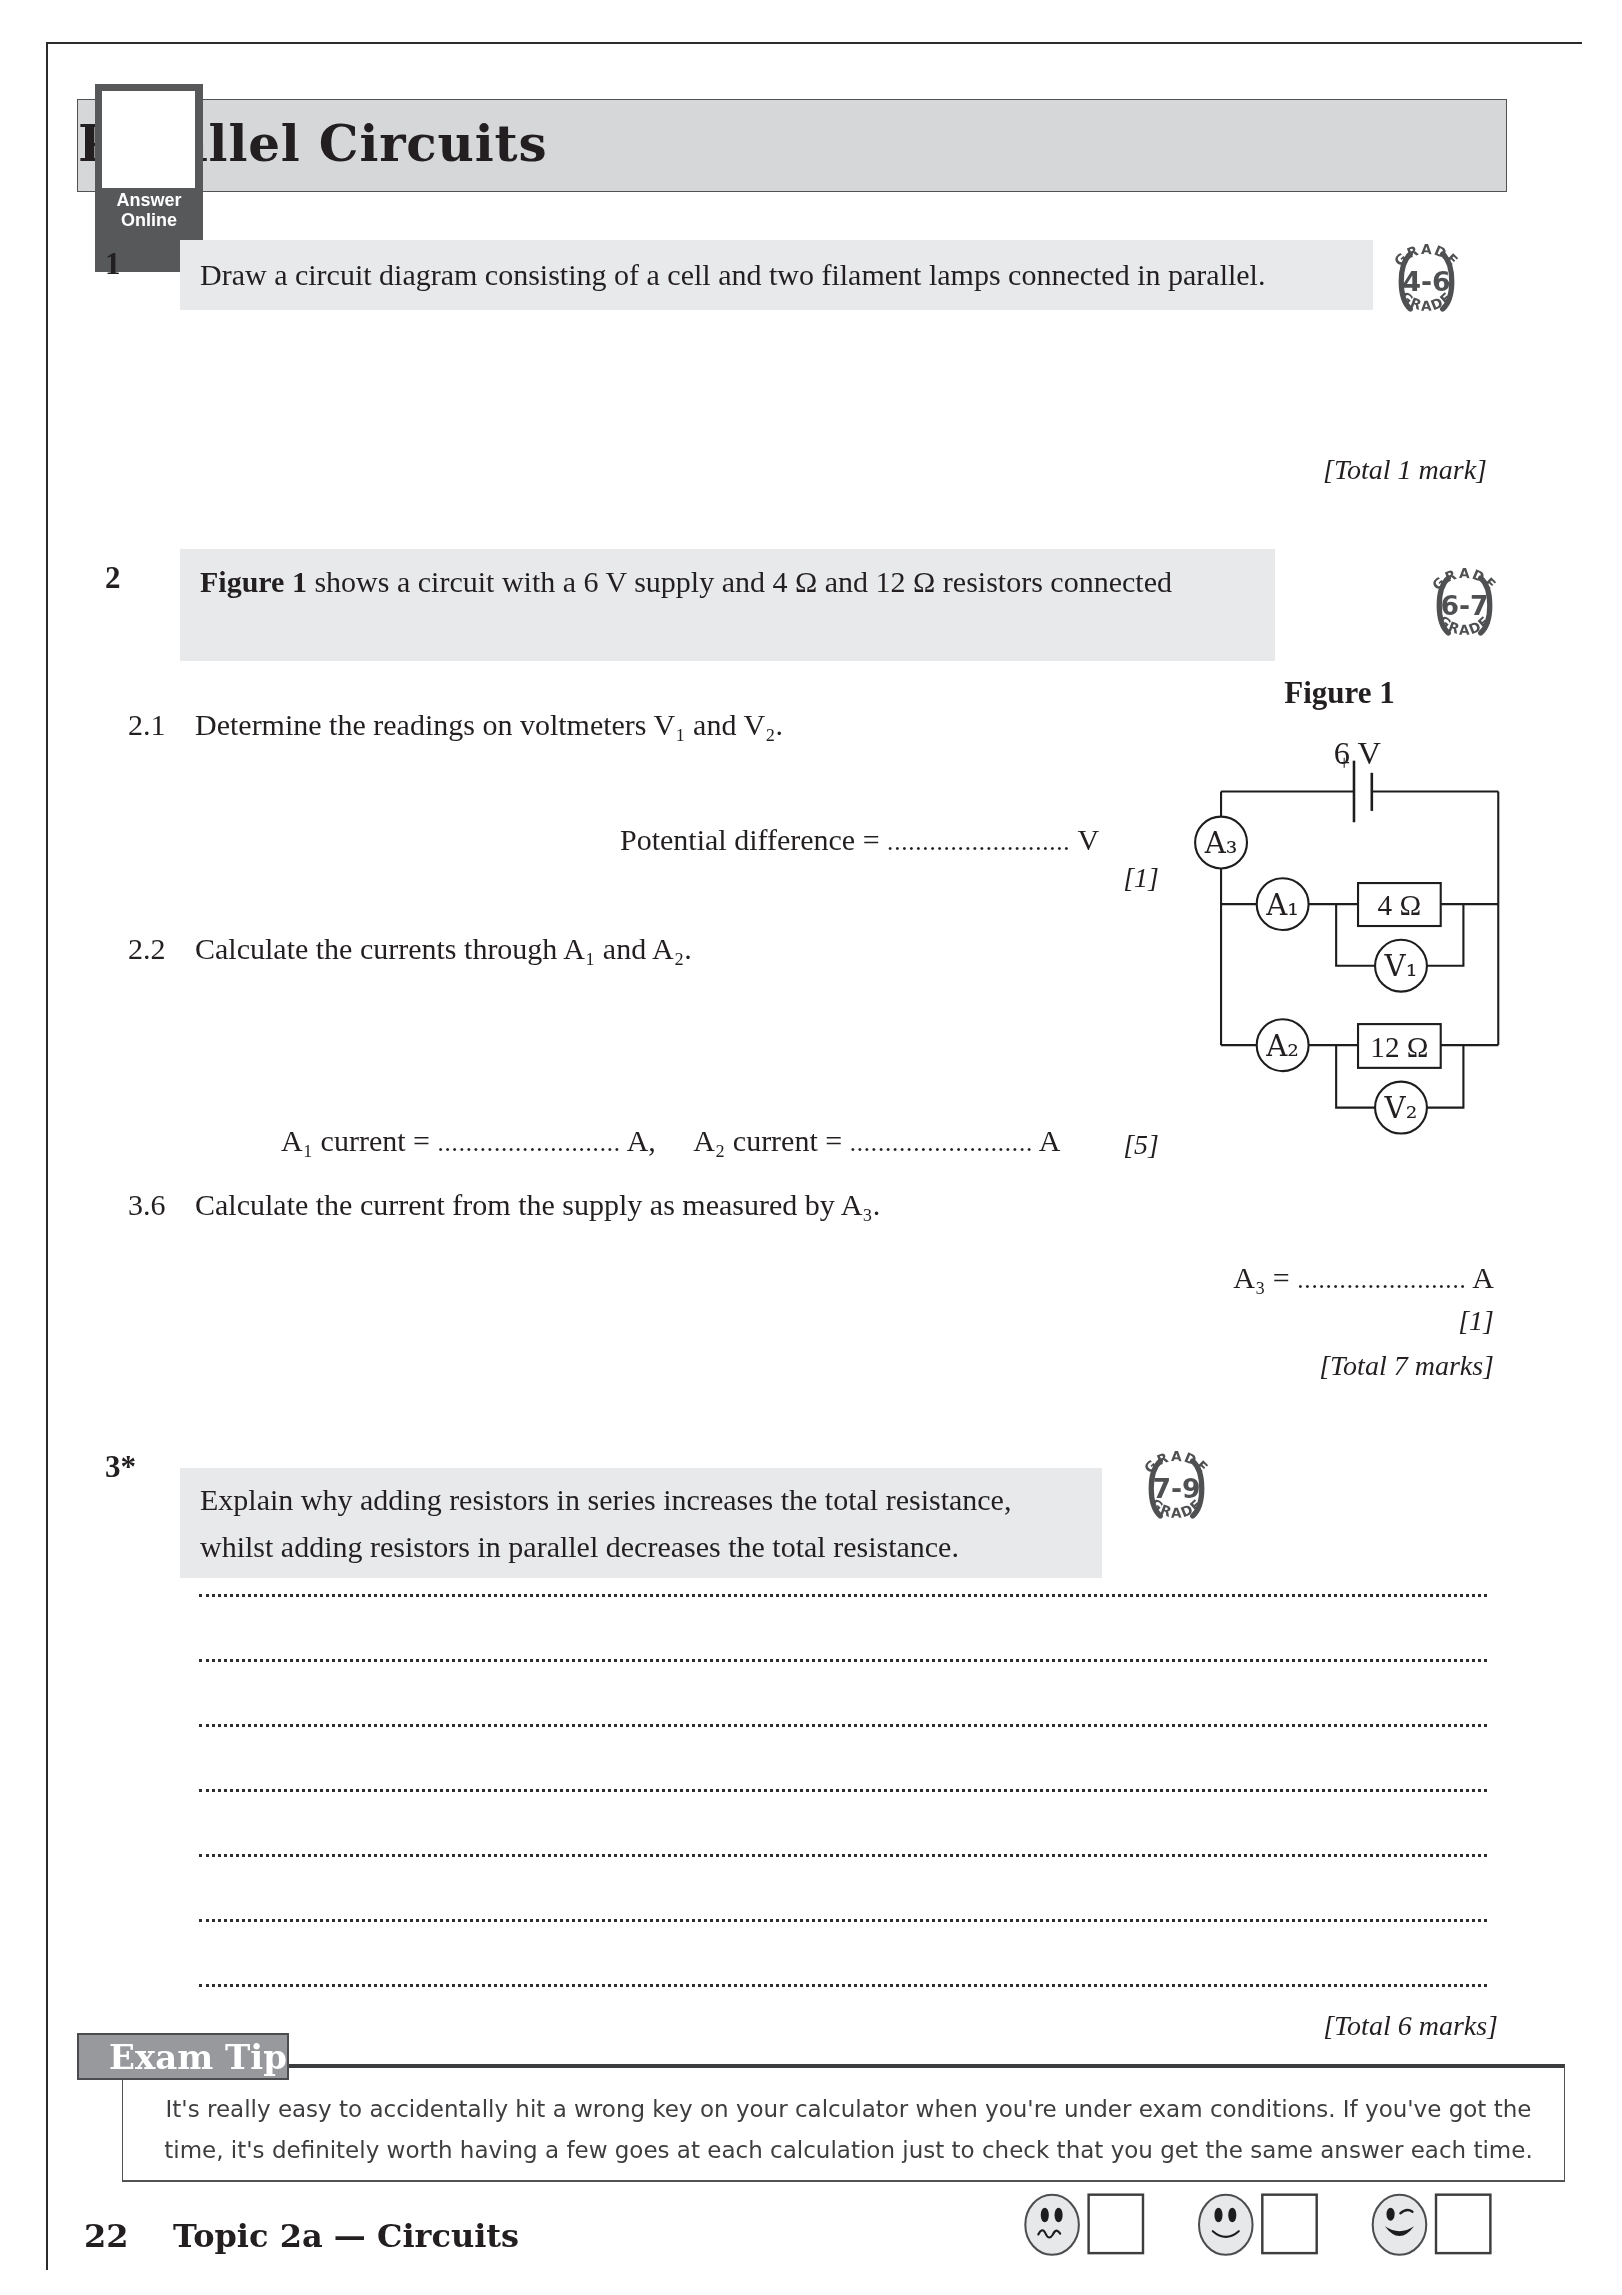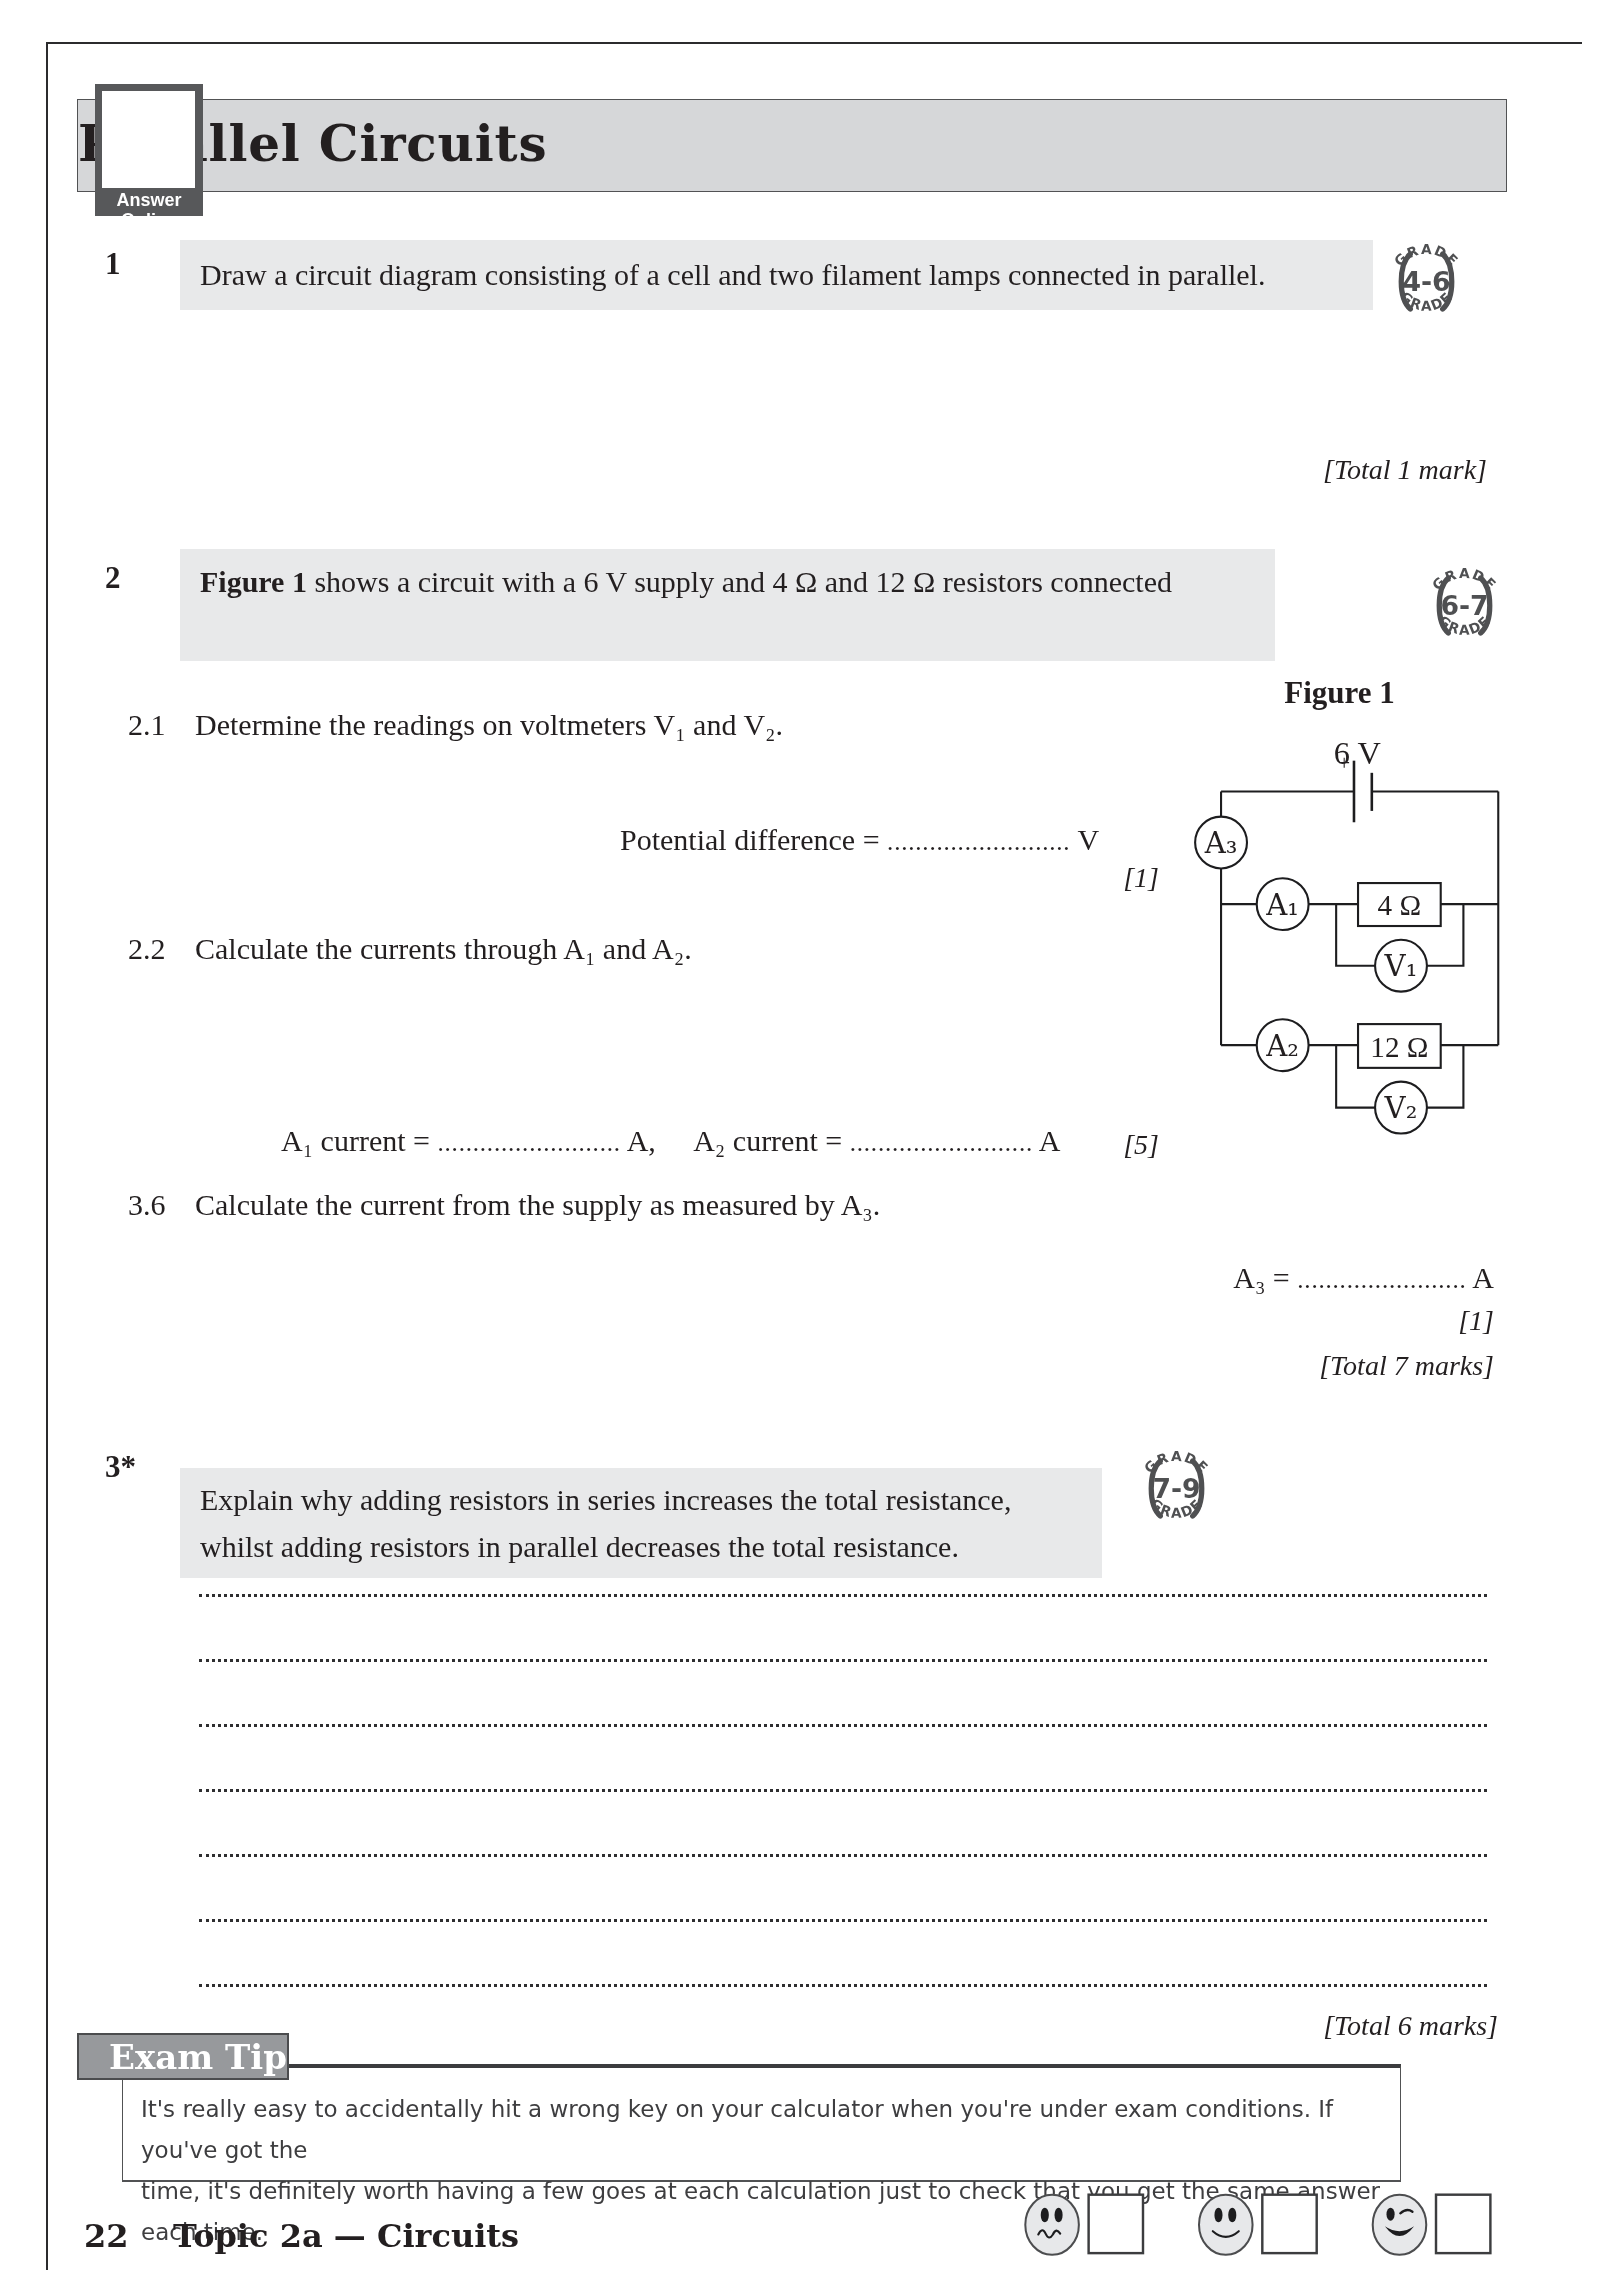--- a/index.html
+++ b/index.html
@@ -10,37 +10,37 @@
   }
   .abs{position:absolute;}
   
   .page-border{left:46px;top:42px;width:1534px;height:2226px;
     border-left:2.4px solid #2b2b2d;border-top:2.4px solid #2b2b2d;}
   
   .banner{left:77px;top:99px;width:1428px;height:91px;background:#d6d7d9;
     border:1.6px solid #515254;}
   .banner .title{width:100%;text-align:left;line-height:88px;
     font-family:"DejaVu Serif",serif;font-weight:bold;font-size:50px;letter-spacing:0.8px;}
-  .answer-online{left:95px;top:84px;width:108px;height:132px;background:#57585a;}
+  .answer-online{left:95px;top:84px;width:108px;height:188px;background:#57585a;}
   .qr-area{position:absolute;left:7.3px;top:6.5px;width:93px;height:97px;background:#ffffff;}
   .ao-label{position:absolute;left:0;top:107px;width:100%;text-align:center;
     color:#ffffff;font-family:"Liberation Sans",sans-serif;font-weight:bold;
     font-size:18px;line-height:19.5px;}
   
   .qnum{font-size:31px;font-weight:bold;}
   .qbox{background:#e8e9ea;}
   .qtext{font-size:30px;}
   .marks{font-style:italic;font-size:28px;}
   .right-align{text-align:right;}
   .dots{letter-spacing:0.8px;font-size:25px;}
   .answer-line-block .aline{height:65px;box-sizing:border-box;border-top:3.2px dotted #2e2e30;}
   
-  .tip-box{left:122px;top:2064px;width:1279px;height:118px;background:#ffffff;
+  .tip-box{left:122px;top:2064px;width:1443px;height:118px;background:#ffffff;
     border-top:4px solid #3b3c3e;border-left:1.6px solid #515254;
-    border-right:1.6px solid #515254;border-bottom:2.4px solid #515254;box-sizing:border-box;}
+    border-right:1.6px solid #515254;border-bottom:2.4px solid #515254;box-sizing:border-box;text-align:center;}
   .tip-text{padding:21px 8px 0 18px;font-family:"DejaVu Sans",sans-serif;
     font-size:23px;line-height:41px;color:#3e3e40;}
   .tip-label{left:77px;top:2033px;width:212px;height:47px;background:#97999c;
     border:2.4px solid #4b4c4e;z-index:5;text-align:right;line-height:44px;
     font-family:"DejaVu Serif",serif;font-weight:bold;font-size:34px;color:#ffffff;box-sizing:border-box;}
   
   .footer-text{font-family:"DejaVu Serif",serif;font-weight:bold;font-size:32px;}
   svg text{fill:#231f20;}
   .badge-arc{fill:#4f5052;font-family:"DejaVu Sans",sans-serif;font-weight:bold;
     font-size:17px;letter-spacing:2px;}

